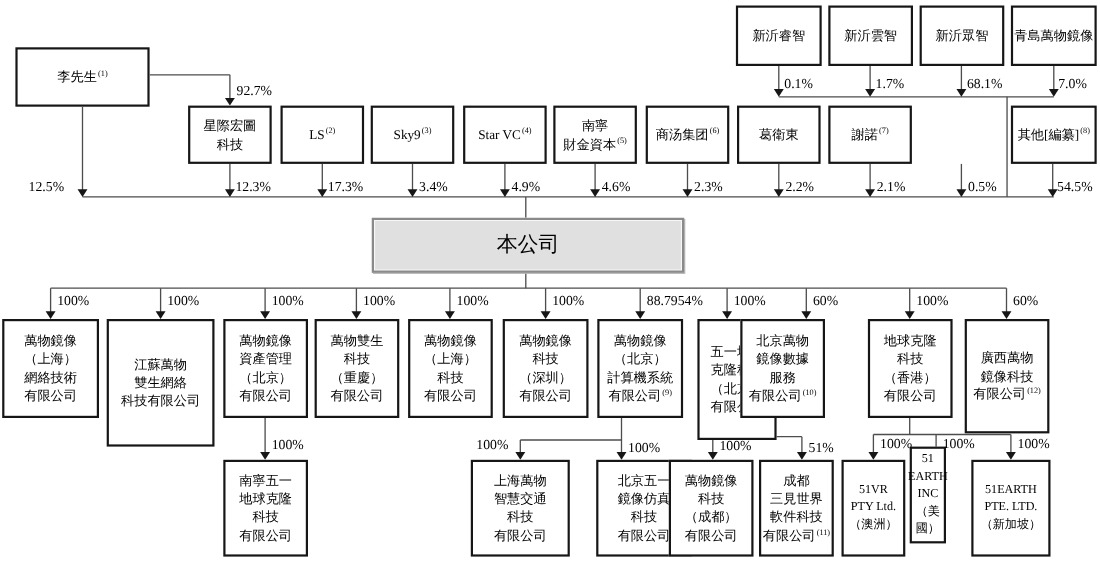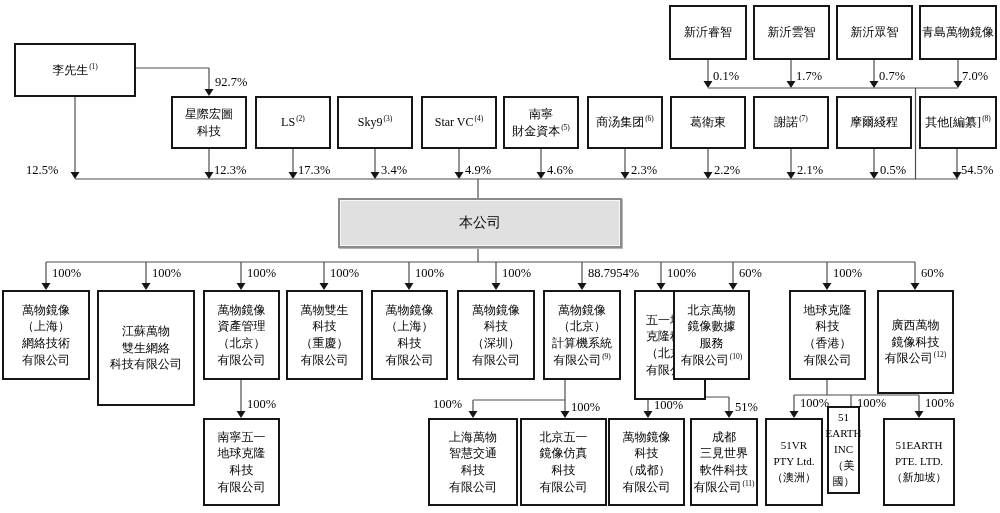--- a/index.html
+++ b/index.html
@@ -13,21 +13,21 @@
     display:flex;align-items:center;justify-content:center;text-align:center;
   }
   .node .txt{white-space:pre-line;font-size:12px;line-height:1.38;}
   .node sup{font-size:7.5px;vertical-align:super;margin-left:1px;}
   .node b{font-weight:normal;}
   .latin .txt{font-size:11px;line-height:1.45;}
   .company{
     background:#e0e0e0;border:2px solid #8a8a8a;
     box-shadow:inset 0 0 0 1px #f7f7f7, 1px 1px 0 #b5b5b5;
   }
-  .company .txt{font-size:14px;}
+  .company .txt{font-size:19px;}
   .pct{position:absolute;font-size:12.5px;white-space:nowrap;line-height:1;}
 </style>
 </head>
 <body>
 
 <div id="canvas">
 
   <svg class="wires" width="1000" height="513" viewBox="0 0 1000 513">
     <g stroke="#4d4d4d" stroke-width="1.2" fill="none">
       <line x1="136" y1="68" x2="209" y2="68"></line>
@@ -153,23 +153,20 @@
   </div>
   <div class="node" style="left:587px;top:96px;width:76px;height:53px">
     <div class="txt"><span>商汤集团</span><sup>(6)</sup></div>
   </div>
   <div class="node" style="left:670px;top:96px;width:76px;height:53px">
     <div class="txt"><span>葛衛東</span></div>
   </div>
   <div class="node" style="left:753px;top:96px;width:76px;height:53px">
     <div class="txt"><span>謝諾</span><sup>(7)</sup></div>
   </div>
-  <div class="node" style="left:836px;top:96px;width:76px;height:53px">
-    <div class="txt"><span>摩爾綫程</span></div>
-  </div>
   <div class="node" style="left:919px;top:96px;width:78px;height:53px">
     <div class="txt"><span>其他</span><b>[編纂]</b><sup>(8)</sup></div>
   </div>
 
   <div class="node company" style="left:338px;top:198px;width:284px;height:50px">
     <div class="txt"><span>本公司</span></div>
   </div>
 
   <div class="node" style="left:2px;top:290px;width:88px;height:90px">
     <div class="txt"><span>萬物鏡像
@@ -241,21 +238,21 @@
 地球克隆
 科技
 有限公司</span></div>
   </div>
   <div class="node" style="left:428px;top:418px;width:90px;height:88px">
     <div class="txt"><span>上海萬物
 智慧交通
 科技
 有限公司</span></div>
   </div>
-  <div class="node" style="left:520px;top:418px;width:87px;height:88px">
+  <div class="node" style="left:542px;top:418px;width:87px;height:88px">
     <div class="txt"><span>北京五一
 鏡像仿真
 科技
 有限公司</span></div>
   </div>
   <div class="node" style="left:608px;top:418px;width:77px;height:88px">
     <div class="txt"><span>萬物鏡像
 科技
 （成都）
 有限公司</span></div>
@@ -280,21 +277,21 @@
   <div class="node latin" style="left:883px;top:418px;width:72px;height:88px">
     <div class="txt"><span>51EARTH
 PTE. LTD.
 （新加坡）</span></div>
   </div>
 
   <div class="pct" style="left:26px;top:164px">12.5%</div>
   <div class="pct" style="left:215px;top:76px">92.7%</div>
   <div class="pct" style="left:713px;top:70px">0.1%</div>
   <div class="pct" style="left:796px;top:70px">1.7%</div>
-  <div class="pct" style="left:879px;top:70px">0.7%</div>
+  <div class="pct" style="left:879px;top:70px">68.1%</div>
   <div class="pct" style="left:962px;top:70px">7.0%</div>
   <div class="pct" style="left:214px;top:164px">12.3%</div>
   <div class="pct" style="left:298px;top:164px">17.3%</div>
   <div class="pct" style="left:381px;top:164px">3.4%</div>
   <div class="pct" style="left:465px;top:164px">4.9%</div>
   <div class="pct" style="left:547px;top:164px">4.6%</div>
   <div class="pct" style="left:631px;top:164px">2.3%</div>
   <div class="pct" style="left:714px;top:164px">2.2%</div>
   <div class="pct" style="left:797px;top:164px">2.1%</div>
   <div class="pct" style="left:880px;top:164px">0.5%</div>

